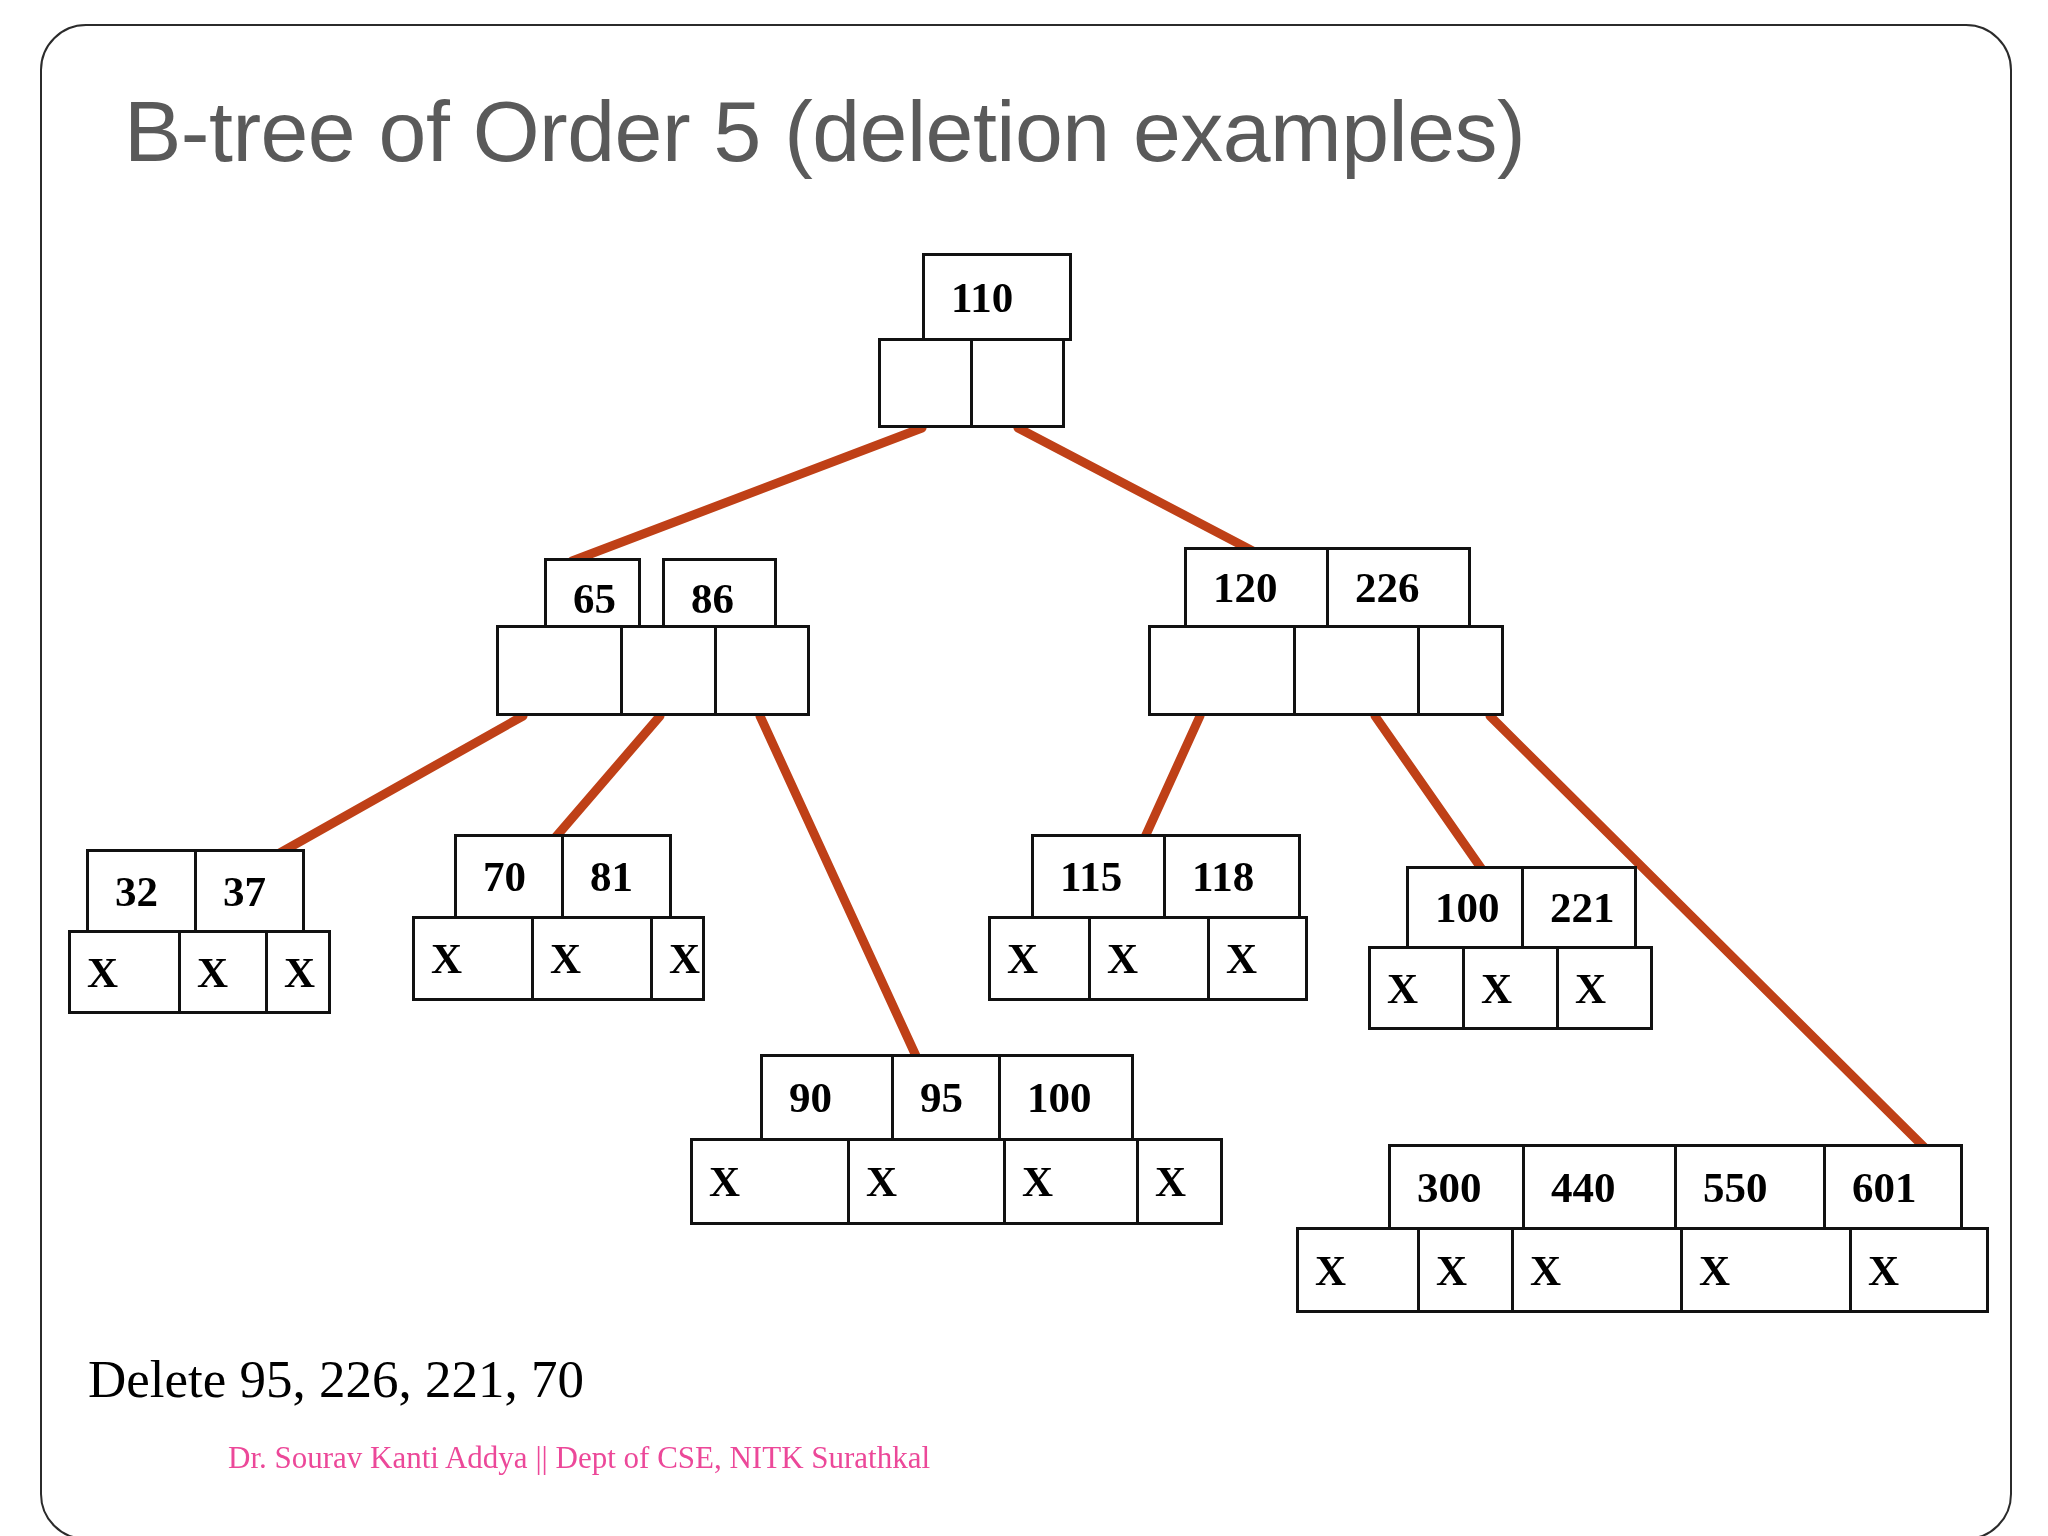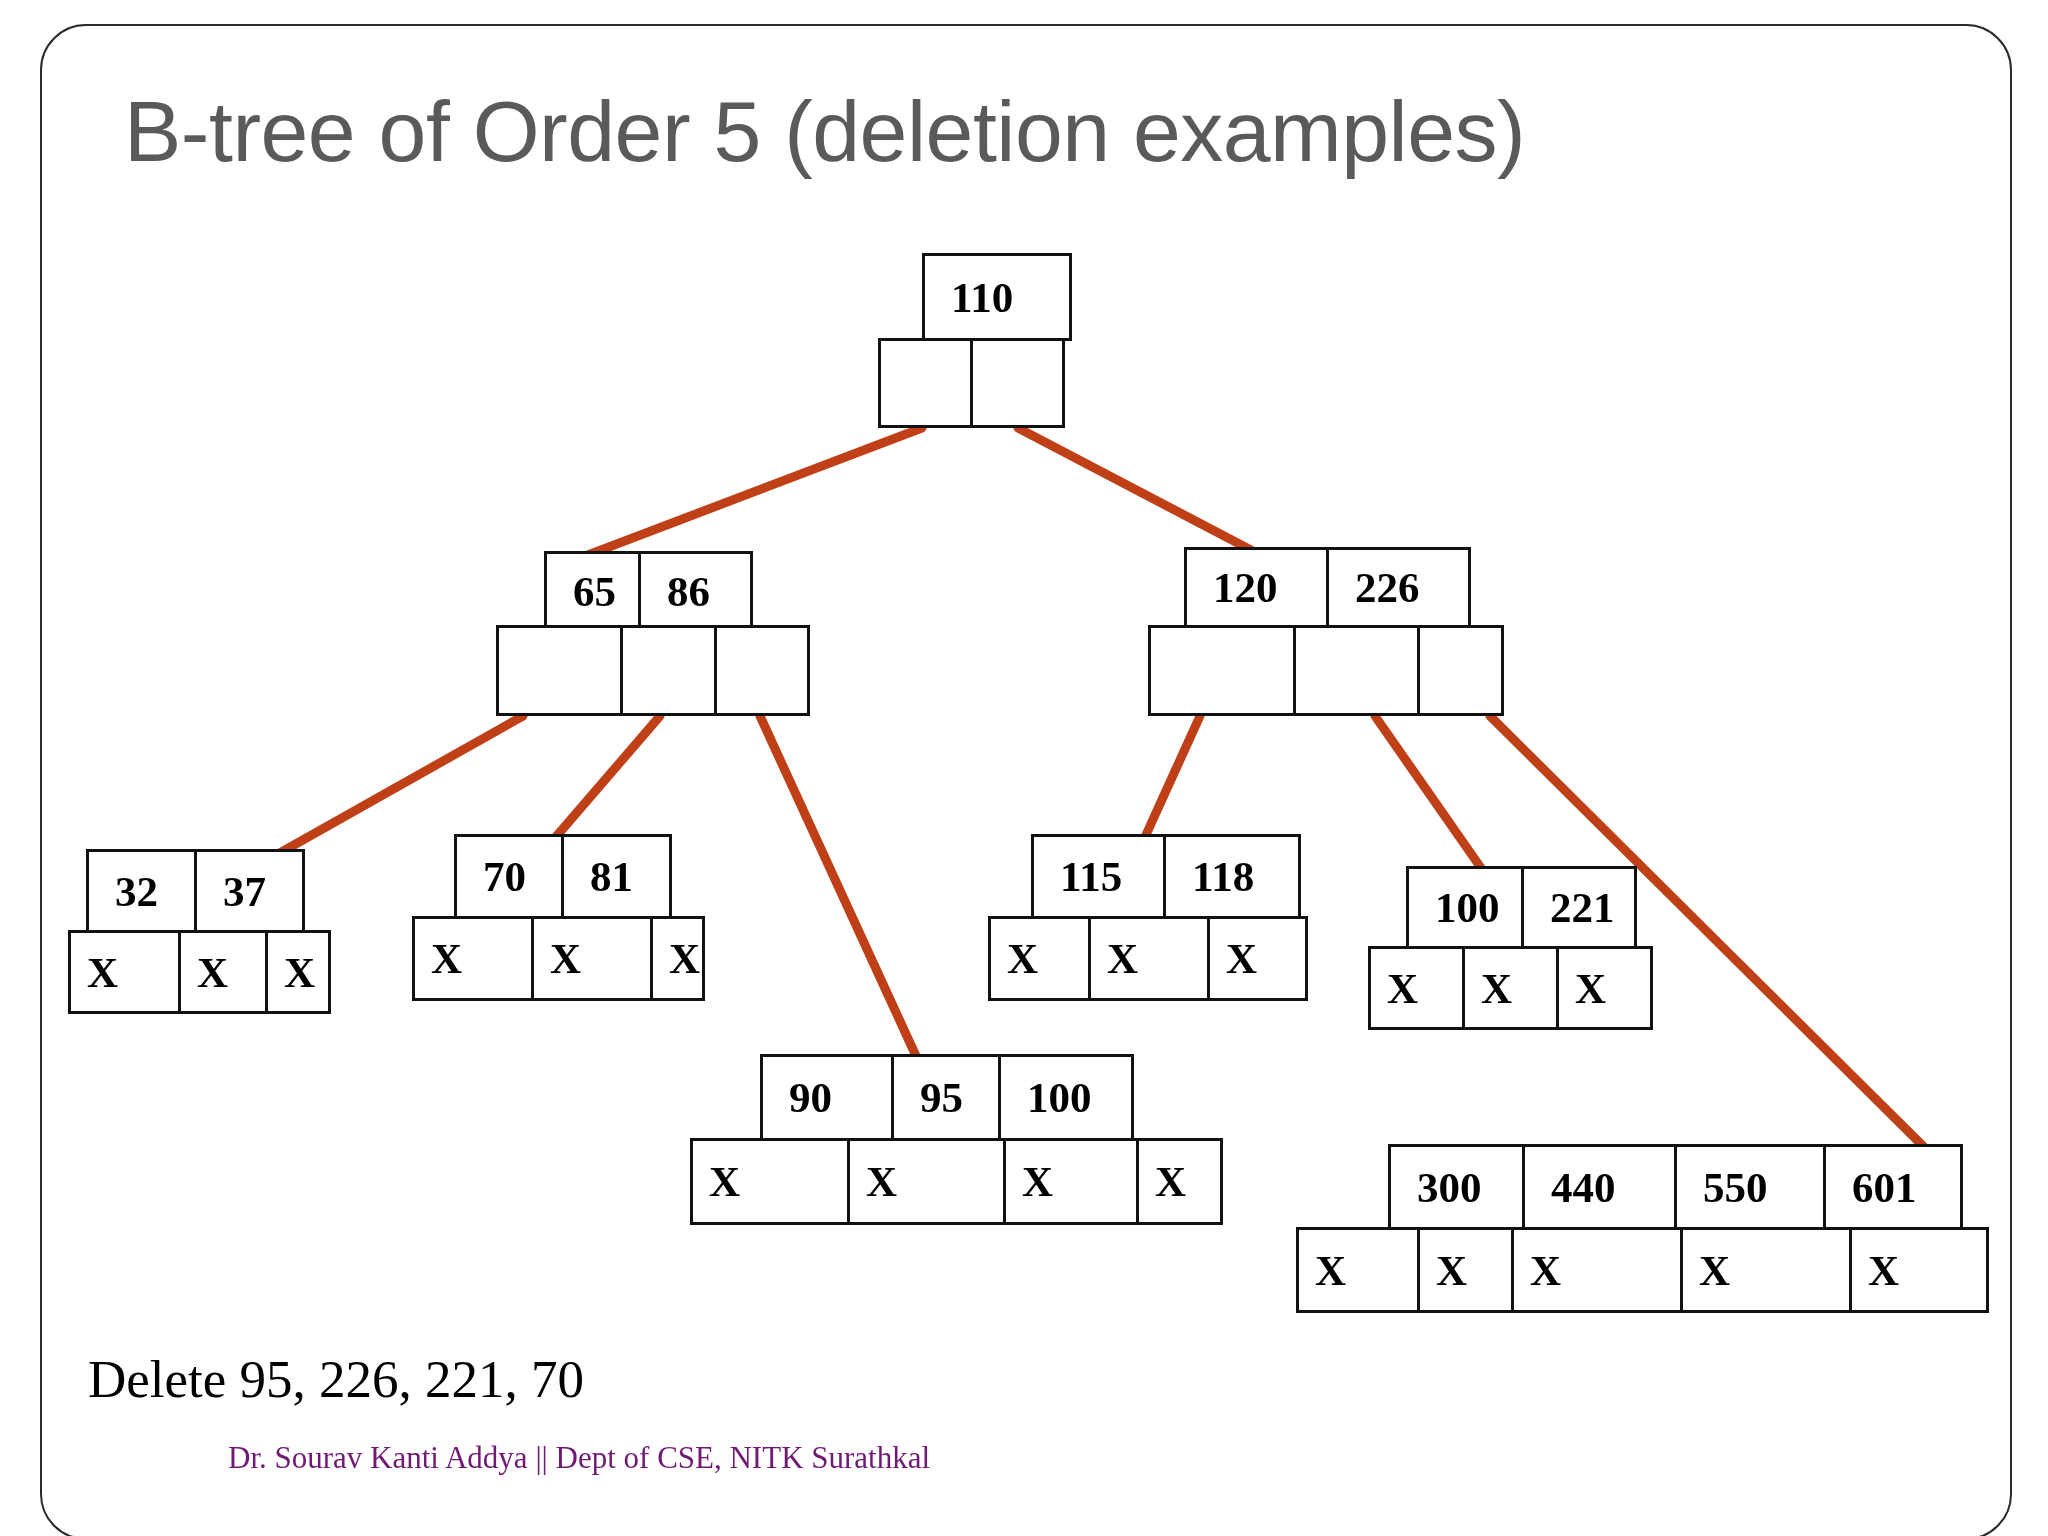--- a/index.html
+++ b/index.html
@@ -85,21 +85,21 @@
     font-size: 53px;
     color: #000000;
     white-space: nowrap;
   }
   #attribution {
     position: absolute;
     left: 228px;
     top: 1424px;
     font-family: "Liberation Serif", serif;
     font-size: 31px;
-    color: #701a75;
+    color: #ec4899;
     white-space: nowrap;
   }
 </style>
 </head>
 <body>
 
 <div id="slide">
 
   <div id="slide-border"></div>
 
@@ -124,21 +124,21 @@
     <div class="key-row" style="left:44px; top:0;">
       <div class="cell key-cell" style="width:150px;height:88px;">110</div>
     </div>
     <div class="ptr-row" style="left:0; top:85px;">
       <div class="cell ptr-cell blank" style="width:95px;height:90px;"></div>
       <div class="cell ptr-cell blank" style="width:95px;height:90px;"></div>
     </div>
   </div>
 
   <div class="node" style="left:496px; top:531px;">
-    <div class="key-row" style="left:48px; top:4px;">
+    <div class="key-row" style="left:48px; top:11px;gap:24px;">
       <div class="cell key-cell" style="width:97px;height:81px;">65</div>
       <div class="cell key-cell" style="width:115px;height:81px;">86</div>
     </div>
     <div class="ptr-row" style="left:0; top:78px;">
       <div class="cell ptr-cell blank" style="width:127px;height:91px;"></div>
       <div class="cell ptr-cell blank" style="width:97px;height:91px;"></div>
       <div class="cell ptr-cell blank" style="width:96px;height:91px;"></div>
     </div>
   </div>
 

